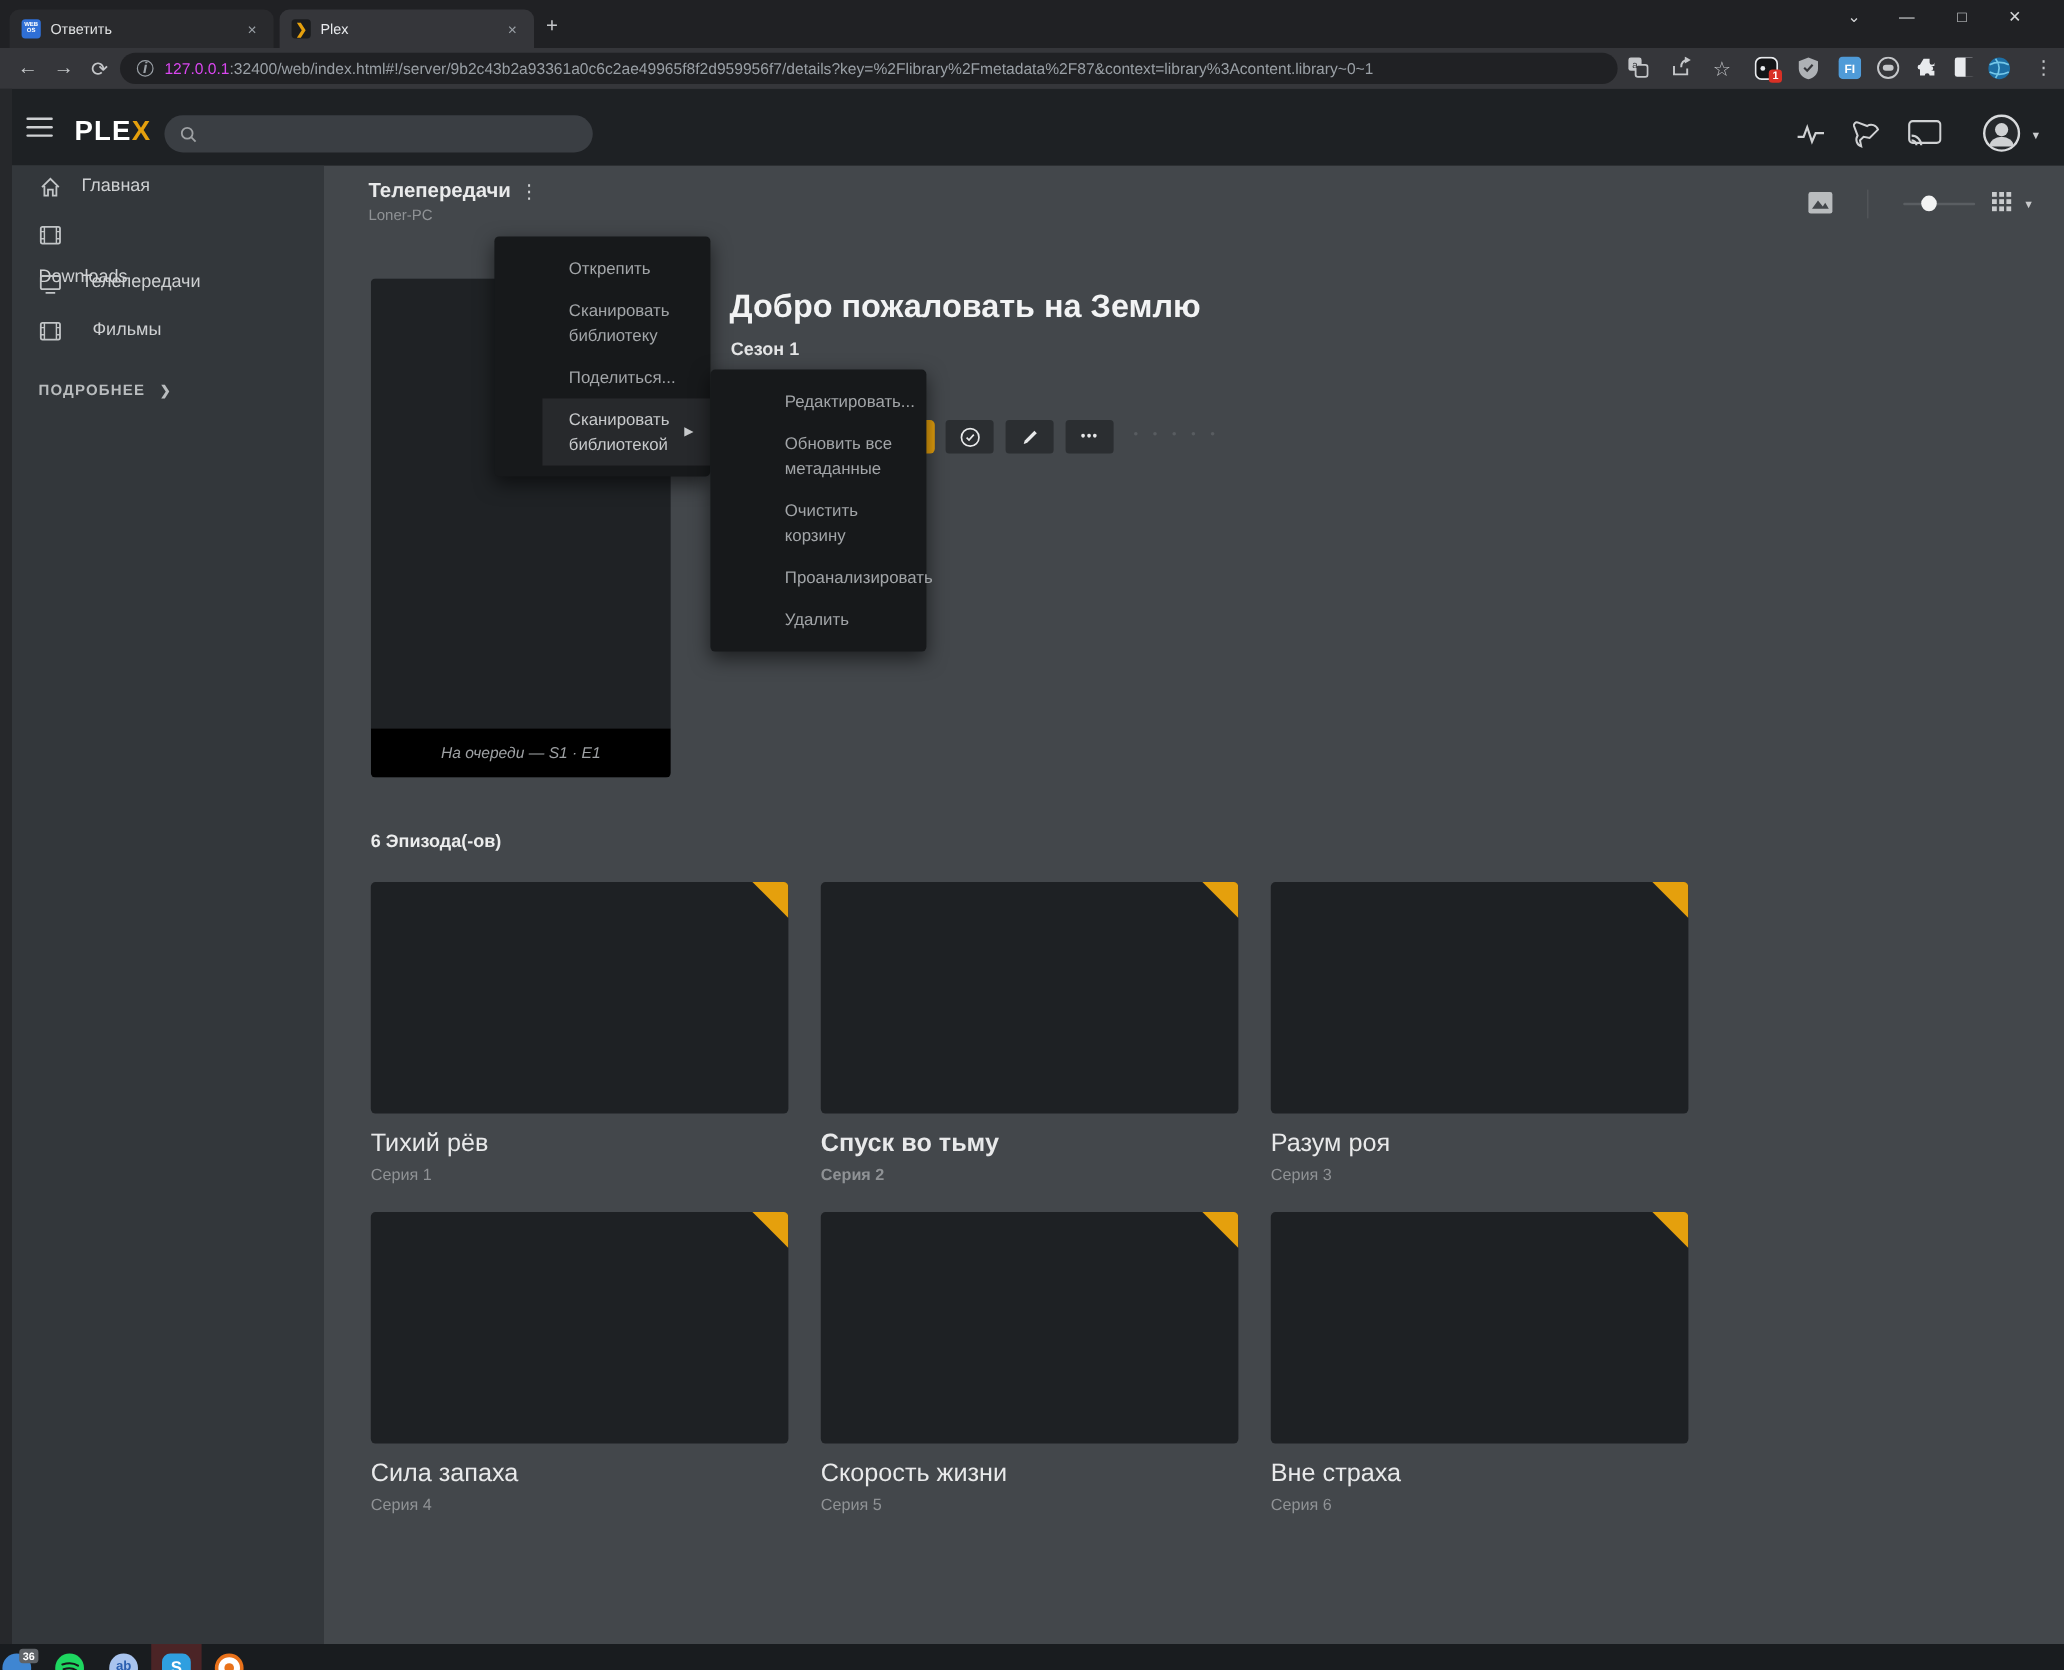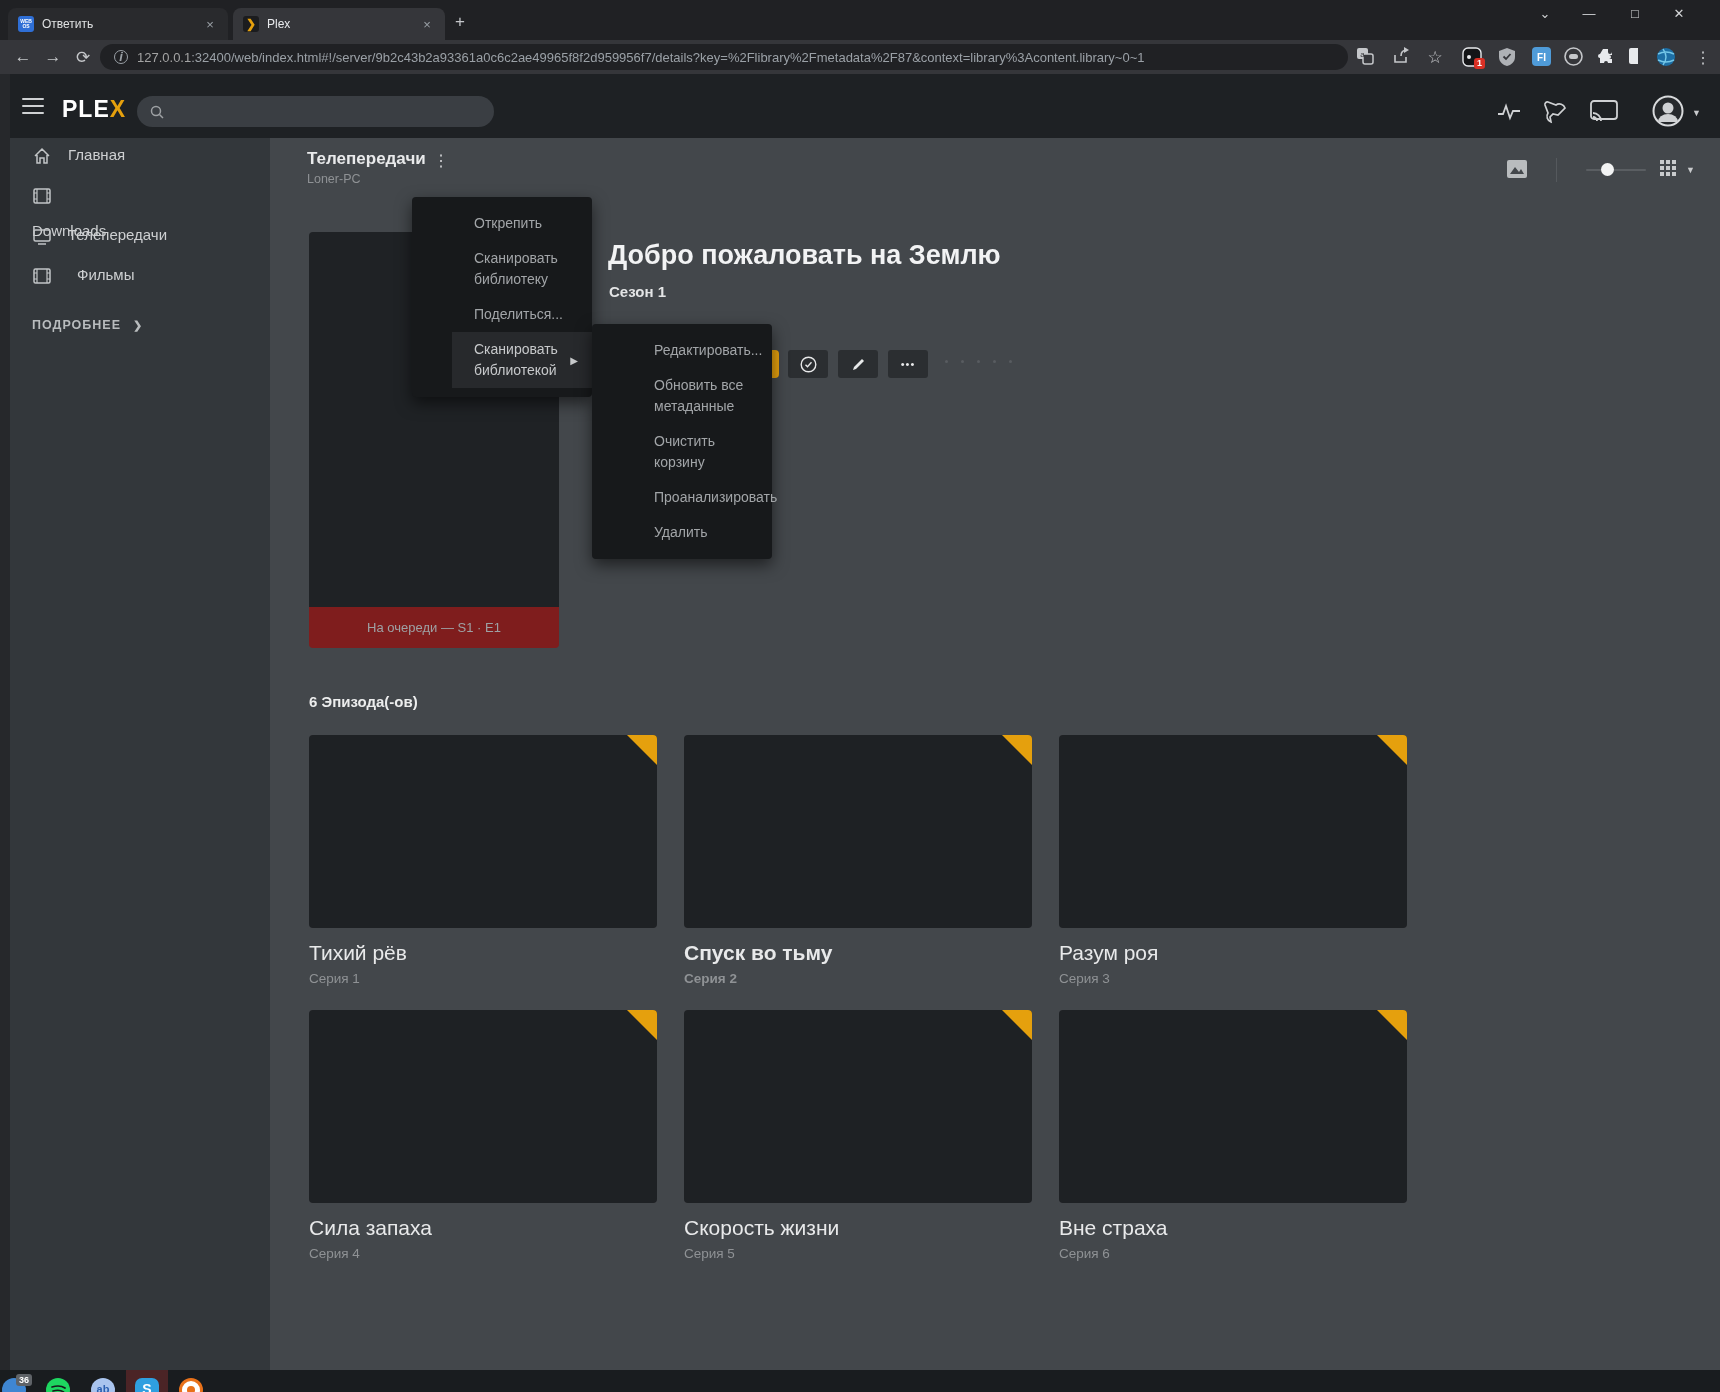--- a/index.html
+++ b/index.html
@@ -17,21 +17,21 @@
   .fav-webos{background:#2f6fd6;color:#fff;font-size:5px;font-weight:bold;line-height:5px;text-align:center;}
   .fav-plex{background:#1b1c1e;color:#e5a00d;font-weight:bold;font-size:12px;}
   .newtab{position:absolute;left:455px;top:12px;color:#c5c7ca;font-size:17px;}
   .winctl{position:absolute;top:6px;color:#d3d5d7;font-size:13px;width:26px;text-align:center;}
 
   .toolbar{position:absolute;left:0;top:40px;width:1720px;height:34px;background:#35363a;display:flex;align-items:center;}
   .navbtn{color:#c5c7ca;font-size:17px;width:30px;text-align:center;}
   .urlpill{position:absolute;left:100px;top:4px;width:1248px;height:26px;background:#202124;border-radius:13px;display:flex;align-items:center;padding:0 14px;gap:9px;}
   .urlpill .info{color:#9aa0a6;font-size:13px;border:1px solid #9aa0a6;border-radius:50%;width:14px;height:14px;line-height:12px;text-align:center;font-style:italic;font-weight:bold;flex:0 0 14px;}
   .urltext{font-size:13px;white-space:nowrap;overflow:hidden;}
-  .urltext .domain{color:#a3a3a3;margin-top:31px;}
+  .urltext .domain{color:#d946ef;margin-top:31px;}
   .urltext .rest{color:#9aa0a6;}
   .tb-ic{position:absolute;top:47px;width:22px;height:22px;color:#c5c7ca;font-size:15px;text-align:center;line-height:22px;}
   .extbadge{position:absolute;background:#d93025;color:#fff;font-size:9px;font-weight:bold;border-radius:3px;padding:0 3px;line-height:11px;}
 
   
   .plexbar{position:absolute;left:0;top:74px;width:1720px;height:64px;background:#1e2124;}
   .hamburger{position:absolute;left:22px;top:98px;width:22px;height:16px;}
   .hamburger span{display:block;height:2px;background:#cfd1d3;margin:0 0 5px 0;border-radius:1px;}
   .plexlogo{position:absolute;left:62px;top:96px;font-size:23px;font-weight:800;letter-spacing:1px;color:#fff;}
   .plexlogo .x{color:#e5a00d;}
@@ -53,37 +53,37 @@
   .divider-v{position:absolute;left:1556px;top:158px;width:1px;height:24px;background:#55595d;}
   .slider-track{position:absolute;left:1586px;top:169px;width:60px;height:2px;background:#5a5e62;border-radius:1px;}
   .slider-thumb{position:absolute;left:1601px;top:163px;width:13px;height:13px;border-radius:50%;background:#f2f3f3;}
   .gridsel{position:absolute;left:1660px;top:160px;width:18px;height:18px;display:grid;grid-template-columns:repeat(3,4px);grid-template-rows:repeat(3,4px);gap:2px;}
   .gridsel i{background:#c9cbcd;}
   .caret{color:#c9cbcd;font-size:9px;}
 
   
   .poster-card{position:absolute;left:309px;top:232px;width:250px;border-radius:4px;overflow:hidden;z-index:1;}
   .poster-img{width:250px;height:375px;background:#1f2225;}
-  .poster-foot{width:250px;height:41px;background:#7f1d1d;display:flex;align-items:center;justify-content:center;font-size:13px;color:#9ea1a4;}
+  .poster-foot{width:250px;height:41px;background:#000000;display:flex;align-items:center;justify-content:center;font-size:13px;color:#9ea1a4;font-style:italic;}
 
   
   .show-title{position:absolute;left:608px;top:240px;font-size:27px;font-weight:bold;color:#f2f3f4;}
   .season-label{position:absolute;left:609px;top:283px;font-size:15px;font-weight:bold;color:#e4e5e6;}
   .play-btn{position:absolute;left:700px;top:350px;width:79px;height:28px;background:#e5a00d;border-radius:4px;z-index:5;}
   .act-btn{position:absolute;top:350px;width:40px;height:28px;background:#2b2e31;border-radius:3px;color:#e8e9ea;display:flex;align-items:center;justify-content:center;font-size:13px;}
   .rating-dots{position:absolute;left:945px;top:360px;display:flex;gap:13px;}
   .rating-dots i{width:3px;height:3px;border-radius:50%;background:#585c60;}
 
   
   .menu{position:absolute;background:#17191b;border-radius:4px;box-shadow:0 6px 16px rgba(0,0,0,.55);padding:9px 0;font-size:14px;color:#a2a5a8;}
   .menu-item{padding:7px 22px;line-height:21px;margin-left:40px;}
   .menu-item.hl{background:#27292c;color:#c7c9cb;position:relative;}
   .menu-item.hl .arrow{position:absolute;right:14px;top:50%;transform:translateY(-50%);font-size:10px;color:#c7c9cb;}
   #ctx-menu{left:412px;top:197px;width:180px;z-index:20;}
-  #sub-menu{left:592px;top:324px;width:180px;z-index:21;}
+  #sub-menu{left:592px;top:308px;width:180px;z-index:21;}
 
   
   .ep-heading{position:absolute;left:309px;top:693px;font-size:15px;font-weight:bold;color:#eceded;}
   .ep-card{position:absolute;width:348px;}
   .ep-thumb{width:348px;height:193px;background:#1e2124;border-radius:4px;position:relative;overflow:hidden;}
   .ep-thumb .corner{position:absolute;right:0;top:0;width:0;height:0;border-left:30px solid transparent;border-top:30px solid #e5a00d;}
   .ep-title{margin-top:13px;font-size:21px;color:#e8e9ea;}
   .ep-sub{margin-top:6px;font-size:13.5px;color:#8f9295;}
 
   

